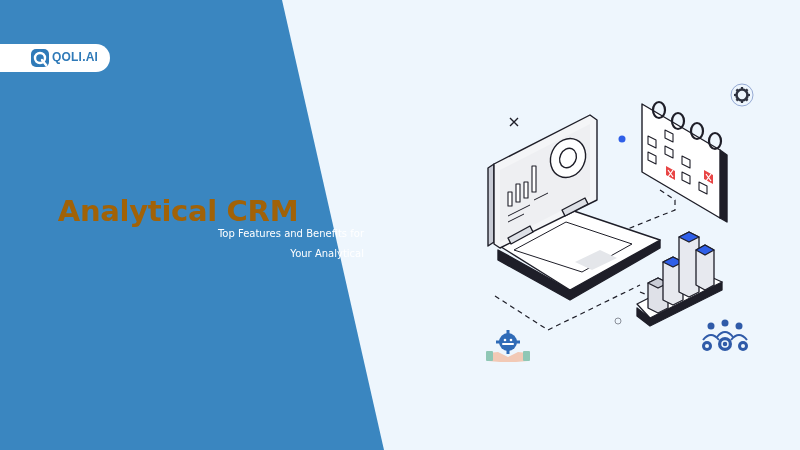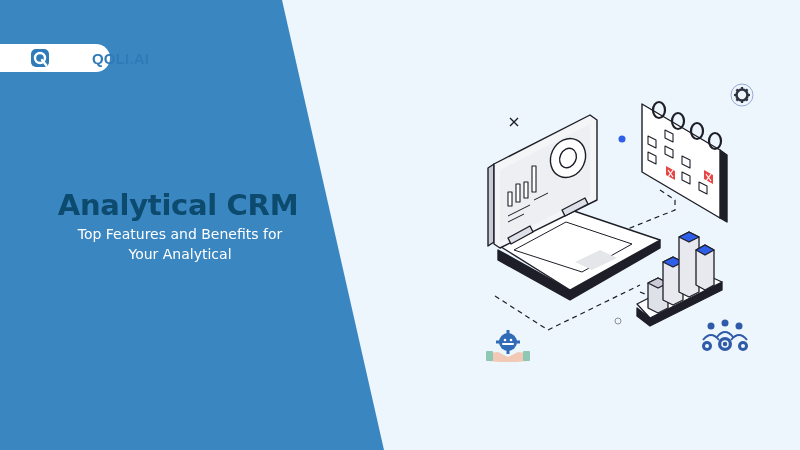--- a/index.html
+++ b/index.html
@@ -1,22 +1,22 @@
 <!DOCTYPE html>
 <html><head>
 <meta charset="utf-8">
 <style>
   html,body{margin:0;padding:0;}
   body{width:800px;height:450px;overflow:hidden;position:relative;background:#eef6fd;font-family:"DejaVu Sans",sans-serif;}
   .blue-panel{position:absolute;left:0;top:0;width:800px;height:450px;}
   .logo-pill{position:absolute;left:0;top:44px;width:110px;height:28px;background:#fff;border-radius:0 14px 14px 0;display:flex;align-items:center;}
   .logo-mark{position:absolute;left:30px;top:4px;width:20px;height:20px;}
-  .logo-text{position:absolute;left:52px;top:6px;font-family:"Liberation Sans",sans-serif;font-weight:bold;font-size:15px;color:#2f7ab8;letter-spacing:0.2px;margin-left:40px;}
-  .title{position:absolute;left:0;width:356px;text-align:center;top:188px;font-family:"DejaVu Sans",sans-serif;font-weight:bold;font-size:29px;color:#0c4a6e;letter-spacing:-0.3px;}
-  .subtitle{position:absolute;left:2px;width:356px;text-align:center;font-family:"DejaVu Sans",sans-serif;font-size:14px;color:#ffffff;line-height:20px;}
+  .logo-text{position:absolute;left:52px;top:6px;font-family:"Liberation Sans",sans-serif;font-weight:bold;font-size:12px;color:#2f7ab8;letter-spacing:0.2px;}
+  .title{position:absolute;left:0;width:356px;text-align:center;top:194px;font-family:"DejaVu Sans",sans-serif;font-weight:bold;font-size:29px;color:#a16207;letter-spacing:-0.3px;}
+  .subtitle{position:absolute;left:8px;width:356px;text-align:right;font-family:"DejaVu Sans",sans-serif;font-size:10px;color:#ffffff;line-height:20px;}
   .sub1{top:224px;}
   .sub2{top:244px;}
   .illus{position:absolute;left:0;top:0;width:800px;height:450px;}
 </style>
 </head>
 <body>
 
 <svg class="blue-panel" viewBox="0 0 800 450">
   <polygon points="0,0 282,0 384,450 0,450" fill="#3a86c0"></polygon>
 </svg>

